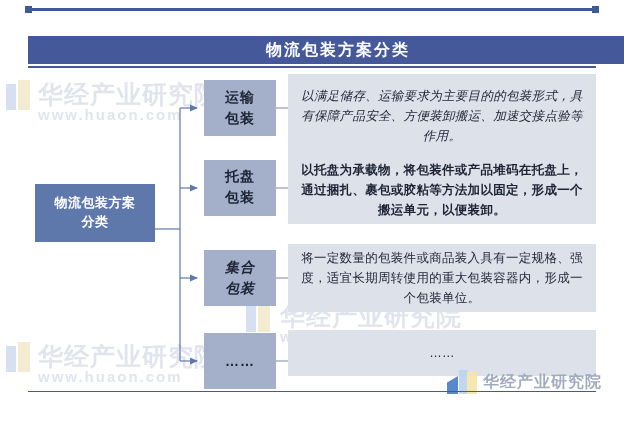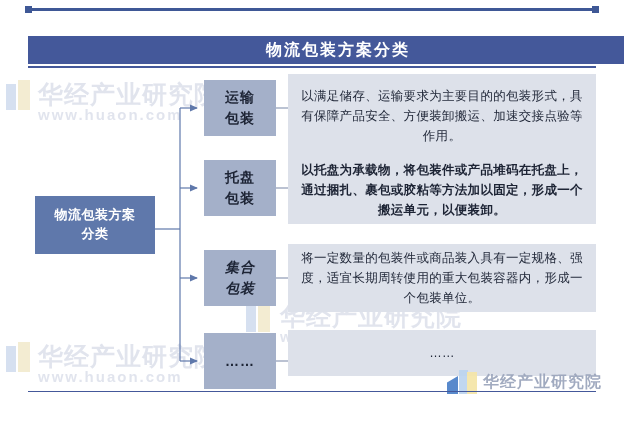--- a/index.html
+++ b/index.html
@@ -154,61 +154,61 @@
     position: absolute;
     box-sizing: border-box;
     display: flex;
     align-items: center;
     justify-content: center;
     text-align: center;
     z-index: 2;
   }
 
   .root-node {
-    left: 35px; top: 196px;
+    left: 35px; top: 184px;
     width: 120px; height: 58px;
     background: #5f78ab;
     color: #ffffff;
     font-size: 13px;
     font-weight: bold;
     line-height: 1.45;
     letter-spacing: .5px;
   }
 
   .cat-node {
     left: 204px;
     width: 72px; height: 56px;
     background: #a4b0c9;
     color: #1d2435;
     font-size: 14px;
     font-weight: bold;
     line-height: 1.5;
     letter-spacing: 1px;
   }
   .cat-1 { top: 80px; }
-  .cat-2 { top: 160px; }
+  .cat-2 { top: 160px; font-family: Liberation Mono, monospace; }
   .cat-3 { top: 250px; font-style: italic; }
   .cat-4 { top: 333px; }
   .cat-4 .node-label {
     font-weight: bold;
     letter-spacing: 1px;
   }
 
   .desc-node {
     left: 288px;
     width: 308px;
     background: #dde1ea;
     color: #1d2435;
     font-size: 12.5px;
     line-height: 1.62;
     padding: 6px 10px;
     text-align: center;
     letter-spacing: .3px;
   }
-  .desc-1 { top: 74px;  height: 84px; }
+  .desc-1 { top: 74px;  height: 84px; font-style: italic; }
   .desc-2 { top: 156px; height: 68px; font-weight: bold; }
   .desc-3 { top: 244px; height: 68px; justify-content: flex-end; }
   .desc-4 { top: 330px; height: 46px; }
 
   
   .footer-rule {
     position: absolute;
     left: 28px; top: 391px;
     width: 568px; height: 1px;
     background: #44589a;

